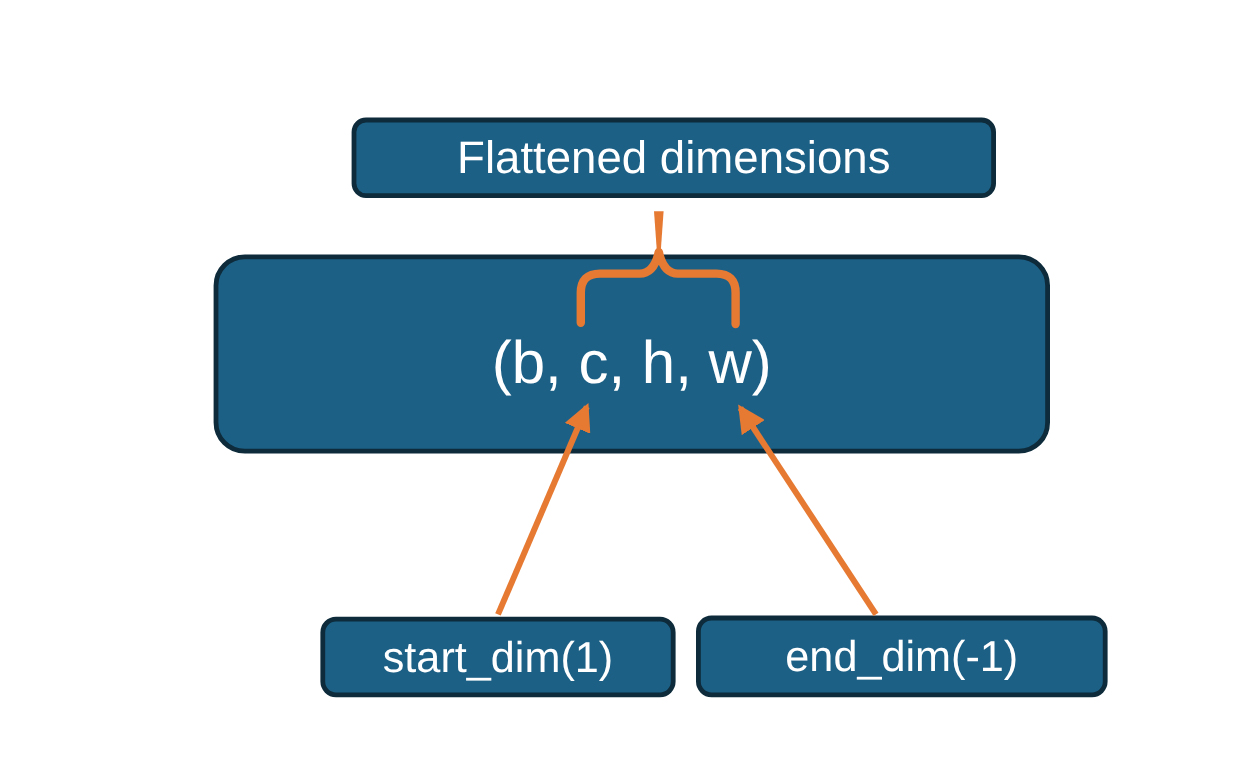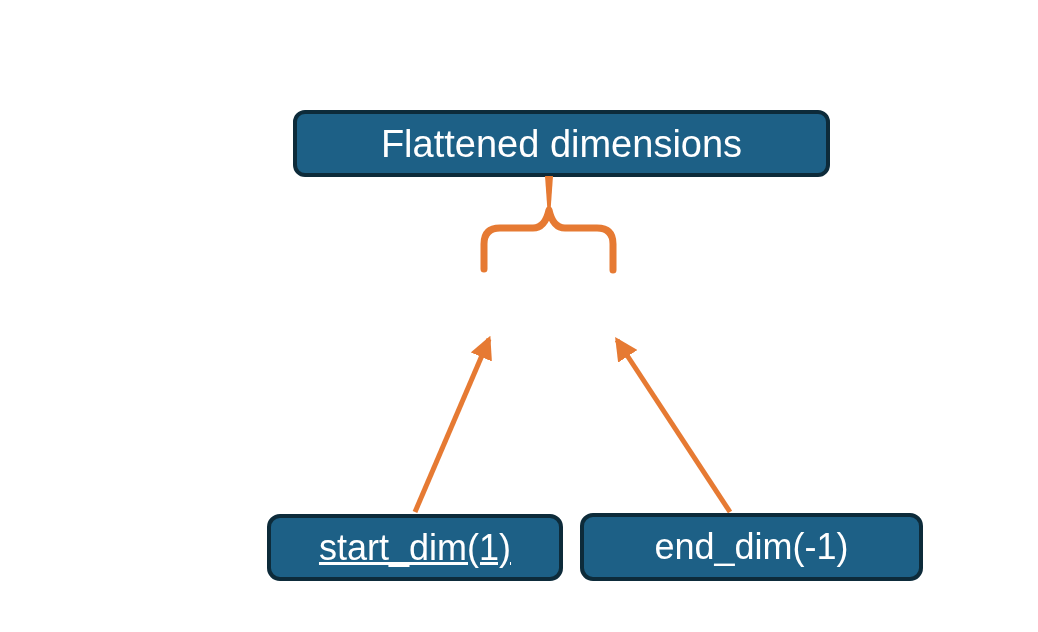--- a/index.html
+++ b/index.html
@@ -21,30 +21,30 @@
     border: 4px solid #0d2b3a;
     display: flex;
     align-items: center;
     justify-content: center;
     color: #ffffff;
     white-space: nowrap;
     line-height: 1;
   }
   .node-top {
     left: 293px; top: 98px; width: 537px; height: 67px;
-    border-radius: 12px; font-size: 38px; margin-top: 12px;
+    border-radius: 12px; font-size: 38px;
   }
   .node-main {
     left: 178px; top: 212px; width: 697px; height: 166px;
     border-radius: 26px; font-size: 50px;
     padding-top: 14px;
   }
   .node-start {
     left: 267px; top: 514px; width: 296px; height: 67px;
-    border-radius: 13px; font-size: 36px; text-decoration: underline;
+    border-radius: 13px; font-size: 36px;
   }
   .node-end {
     left: 580px; top: 513px; width: 343px; height: 68px;
     border-radius: 13px; font-size: 36px;
   }
   .connector-layer {
     position: absolute;
     left: 0; top: 0;
     width: 1038px; height: 632px;
     pointer-events: none;
@@ -53,20 +53,23 @@
 </style>
 </head>
 <body>
 
 <div class="canvas">
 
   <div class="node node-top">
     <span>Flattened dimensions</span>
   </div>
 
+  <div class="node node-main">
+    <span>(b, c, h, w)</span>
+  </div>
 
   <div class="node node-start">
     <span>start_dim(1)</span>
   </div>
 
   <div class="node node-end">
     <span>end_dim(-1)</span>
   </div>
 
   <svg class="connector-layer" viewBox="0 0 1038 632" xmlns="http://www.w3.org/2000/svg">

